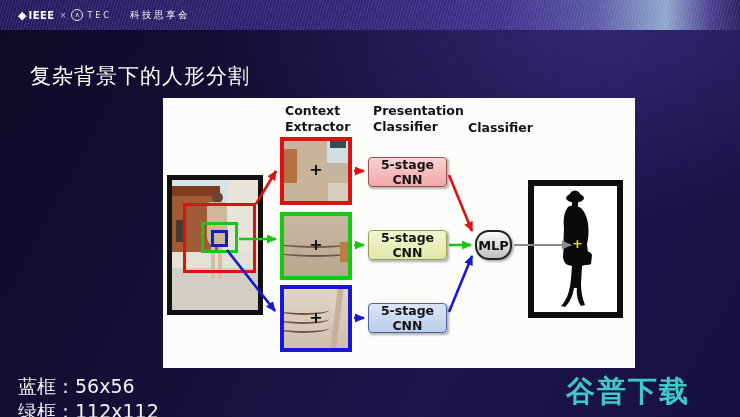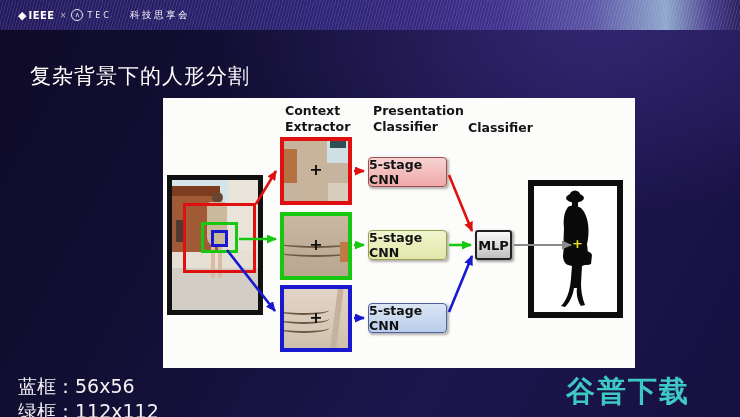--- a/index.html
+++ b/index.html
@@ -76,27 +76,27 @@
   .gp-f1 { top:22px; } .gp-f2 { top:31px; }
   .gp-edge { right:0; top:26px; width:8px; height:20px; background:#c07a45; }
   .bp-f1 { top:16px; width:80%; } .bp-f2 { top:25px; width:80%; } .bp-f3 { top:34px; width:80%; }
   .bp-drape { right:8px; top:0; width:6px; height:100%; background:#c4b29e; transform:skewX(-7deg); }
   .plus { position:absolute; left:50%; top:50%; transform:translate(-50%,-56%); font-size:16px; font-weight:bold; color:#0d0d0d; }
 
   
   .cnn { position:absolute; left:205px; width:79px; height:30px; border-radius:4px;
          display:flex; align-items:center; justify-content:center;
          font-size:12.5px; font-weight:bold; color:#111;
-         box-shadow:1.5px 1.5px 2.5px rgba(0,0,0,0.30); }
+         box-shadow:1.5px 1.5px 2.5px rgba(0,0,0,0.30);text-align:center; }
   .cnn-red   { top:59px;  background:linear-gradient(180deg,#f8d2d2,#efa9a9); border:1.5px solid #9c5050; }
   .cnn-green { top:132px; background:linear-gradient(180deg,#f1f5cf,#e1e7a9); border:1.5px solid #98a050; }
   .cnn-blue  { top:205px; background:linear-gradient(180deg,#dbe6f5,#b9cde9); border:1.5px solid #5060a0; }
 
   
-  .mlp { position:absolute; left:312px; top:132px; width:37px; height:30px; border-radius:3px;
+  .mlp { position:absolute; left:312px; top:132px; width:37px; height:30px; border-radius:14px;
          background:linear-gradient(180deg,#fbfbfb,#bfbfbf); border:2px solid #222;
          display:flex; align-items:center; justify-content:center;
          font-size:13px; font-weight:bold; color:#111;
          box-shadow:1.5px 1.5px 2.5px rgba(0,0,0,0.35); }
 
   
   .result { position:absolute; left:365px; top:82px; width:95px; height:138px; border:6px solid #0d0d0d; background:#fff; }
   .result svg { position:absolute; left:0; top:0; }
   .target-plus { position:absolute; left:38px; top:50px; font-size:13px; font-weight:bold; color:#f0e01c; }
 

